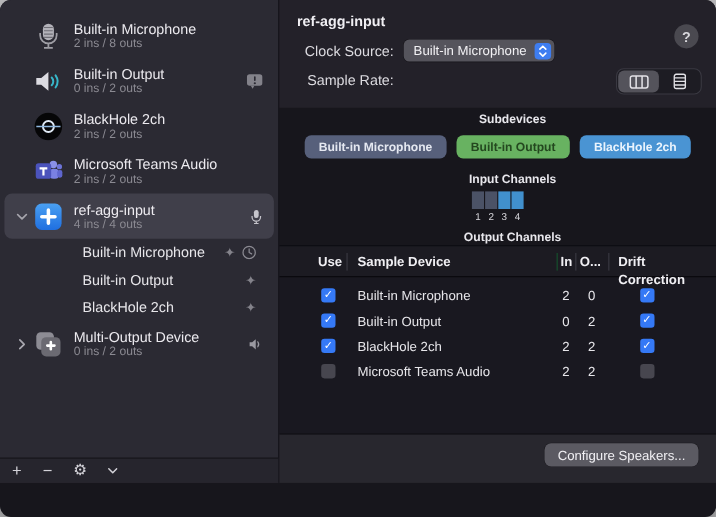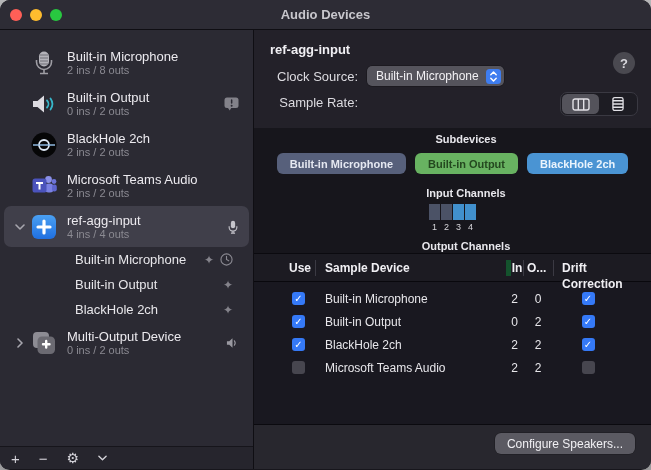--- a/index.html
+++ b/index.html
@@ -98,21 +98,21 @@
   
   .main-table { height:171px; background:#191820; border-top:1px solid #0b0a0f; }
   .t-head, .t-row {
     display:grid; grid-template-columns:33px 191px 17px 30px 1fr;
     align-items:center; padding:0 28px;
   }
   .t-head { height:28px; background:#1c1b22; border-bottom:1px solid #09080d; }
   .t-head span { font-size:12px; font-weight:bold; color:#f0eff3; height:16px; line-height:16px; }
   .h-use { padding-left:7px; }
   .h-device { border-left:1px solid #3b3a43; padding-left:9px; }
-  .h-in { border-left:5px solid #14532d; text-align:center; }
+  .h-in { border-left:1px solid #14532d; text-align:center; }
   .h-out { border-left:1px solid #3b3a43; padding-left:3px; }
   .h-drift { border-left:1px solid #3b3a43; padding-left:8px; }
   .t-rows { padding-top:5px; }
   .t-row { height:23px; font-size:12px; color:#e7e6ea; }
   .c-use, .c-drift { display:flex; justify-content:center; }
   .c-device { padding-left:10px; white-space:nowrap; }
   .c-in { text-align:center; }
   .c-out { text-align:center; }
   .checkbox {
     width:13px; height:13px; border-radius:3px; background:#47464f;
@@ -132,28 +132,20 @@
     font-size:12px; color:#f1f0f4; display:flex; align-items:center;
     box-shadow:0 0 0 .5px rgba(0,0,0,.35);
   }
   svg { display:block; }
 </style>
 </head>
 <body>
 
 <div class="window">
 
-  <div class="titlebar">
-    <div class="lights">
-      <span class="light red"></span>
-      <span class="light yellow"></span>
-      <span class="light green"></span>
-    </div>
-    <div class="win-title">Audio Devices</div>
-  </div>
 
   <div class="body">
 
     <div class="sidebar">
       <div class="dev-list">
 
         <div class="srow">
           <span class="chev-slot"></span>
           <span class="dev-icon">
             <svg width="26" height="26" viewBox="0 0 26 26">

